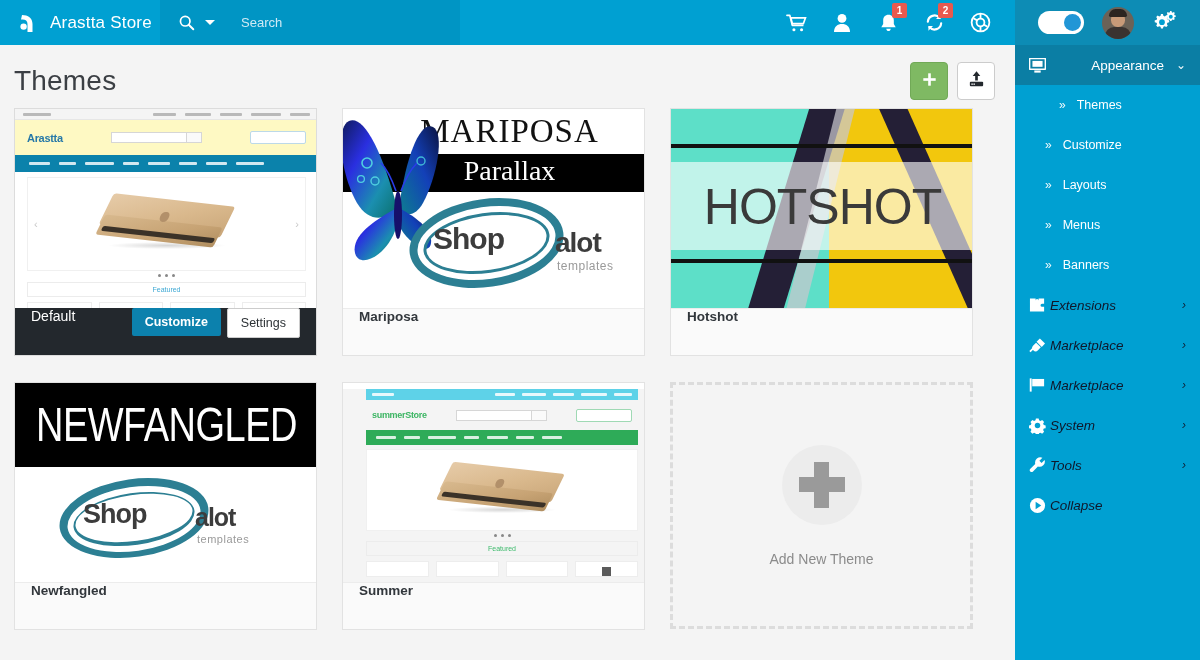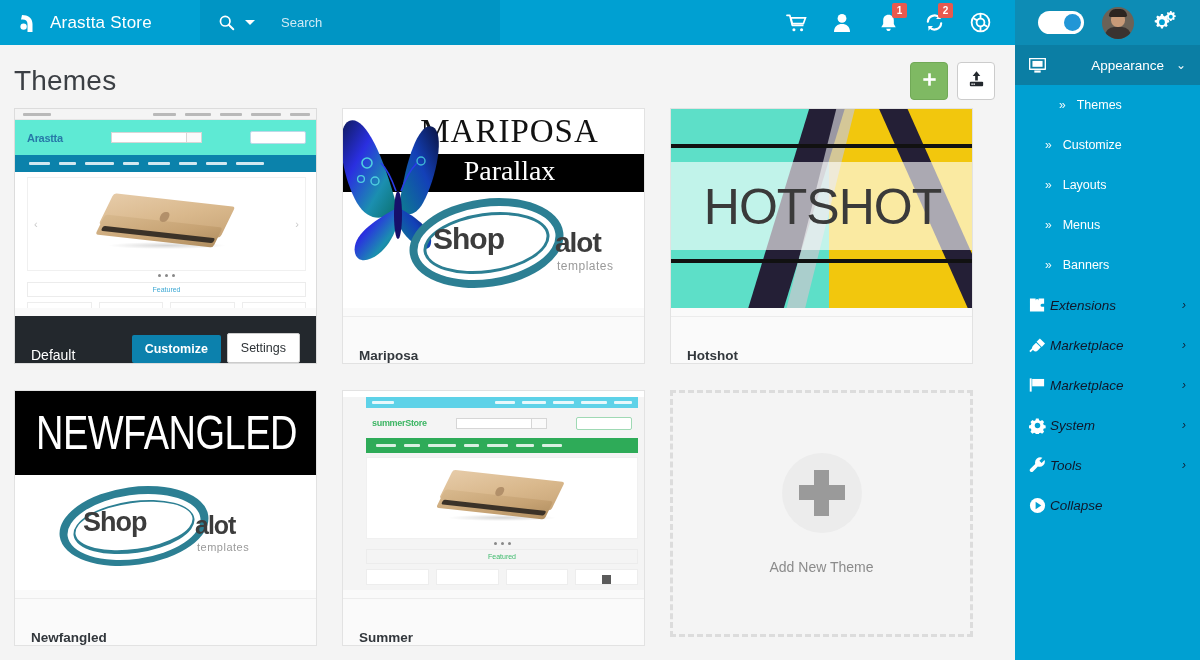--- a/index.html
+++ b/index.html
@@ -14,21 +14,21 @@
 
   
   .topbar {
     position: absolute; top: 0; left: 0;
     width: 1200px; height: 45px;
     background: #00a0d2;
     display: flex; align-items: stretch;
     z-index: 30;
   }
   .tb-brand {
-    width: 200px; height: 45px;
+    width: 160px; height: 45px;
     background: #00a0d2;
     display: flex; align-items: center; gap: 10px;
     padding-left: 14px;
     color: #fff;
   }
   .brand-logo {
     width: 26px; height: 26px;
     display: flex; align-items: center; justify-content: center;
   }
   .brand-name { font-size: 17px; font-weight: 400; letter-spacing: .2px; }
@@ -201,26 +201,25 @@
     background: #fafafa;
     border: 1px solid #e2e2e2;
   }
   .card-thumb {
     height: 199px;
     overflow: hidden; position: relative;
     background: #fff;
   }
   .card-cap {
     height: 47px;
-    display: flex; align-items: flex-end;
+    display: flex; align-items: flex-start;
     padding: 0 16px;
     font-size: 13.5px; font-weight: bold; color: #32373c;
     border-top: 1px solid #ececec;
     background: #fafafa;
-    margin-top: 8px;
   }
   
   .card.active { border: 1px solid #dcdcdc; }
   .card.active .card-thumb { height: 199px; }
   .card-cap.dark {
     background: #23282d; border-top: none;
     color: #fff; font-size: 14px; font-weight: 400;
     height: 47px;
   }
   .card-cap.dark .nm { flex: 1; }
@@ -257,21 +256,21 @@
   }
   .plus-circle::before { width: 46px; height: 15px; }
   .plus-circle::after  { width: 15px; height: 46px; }
   .add-label { font-size: 14px; color: #8b8b8b; }
 
   
   .sf { width: 303px; height: 199px; background: #fff; position: relative; font-size: 3px; }
   .sf-topstrip { height: 11px; background: #f4f4f4; border-bottom: 1px solid #e6e6e6;
                  display: flex; align-items: center; justify-content: space-between; padding: 0 8px; }
   .sf-pill { height: 3px; background: #b9b9b9; border-radius: 1px; }
-  .sf-hdr { height: 35px; background: #5eead4; display: flex; align-items: center; padding: 0 12px; gap: 8px; }
+  .sf-hdr { height: 35px; background: #fef9c3; display: flex; align-items: center; padding: 0 12px; gap: 8px; }
   .sf-logo { font-size: 11px; font-weight: bold; color: #2779a8; letter-spacing: -.3px; display:flex; align-items:center; gap:2px;}
   .sf-srch { flex: 1; display: flex; justify-content: center; }
   .sf-srch-box { width: 76px; height: 11px; border: 1px solid #d6d6d6; background: #fff; }
   .sf-srch-btn { width: 15px; height: 11px; border: 1px solid #d6d6d6; border-left: none; background: #fafafa; }
   .sf-cart { width: 56px; height: 13px; border: 1px solid #bcd9e8; border-radius: 2px; background:#fff; }
   .sf-nav { height: 17px; background: #0b82ab; display: flex; align-items: center; gap: 9px; padding: 0 14px; }
   .sf-nav.green { background: #2eab58; }
   .sf-nav i { display: block; height: 3px; background: rgba(255,255,255,.82); border-radius: 1px; }
   .sf-hero { height: 94px; background: #fff; margin: 5px 12px 0 12px; border: 1px solid #f0f0f0;
              display: flex; align-items: center; justify-content: center; position: relative; }

